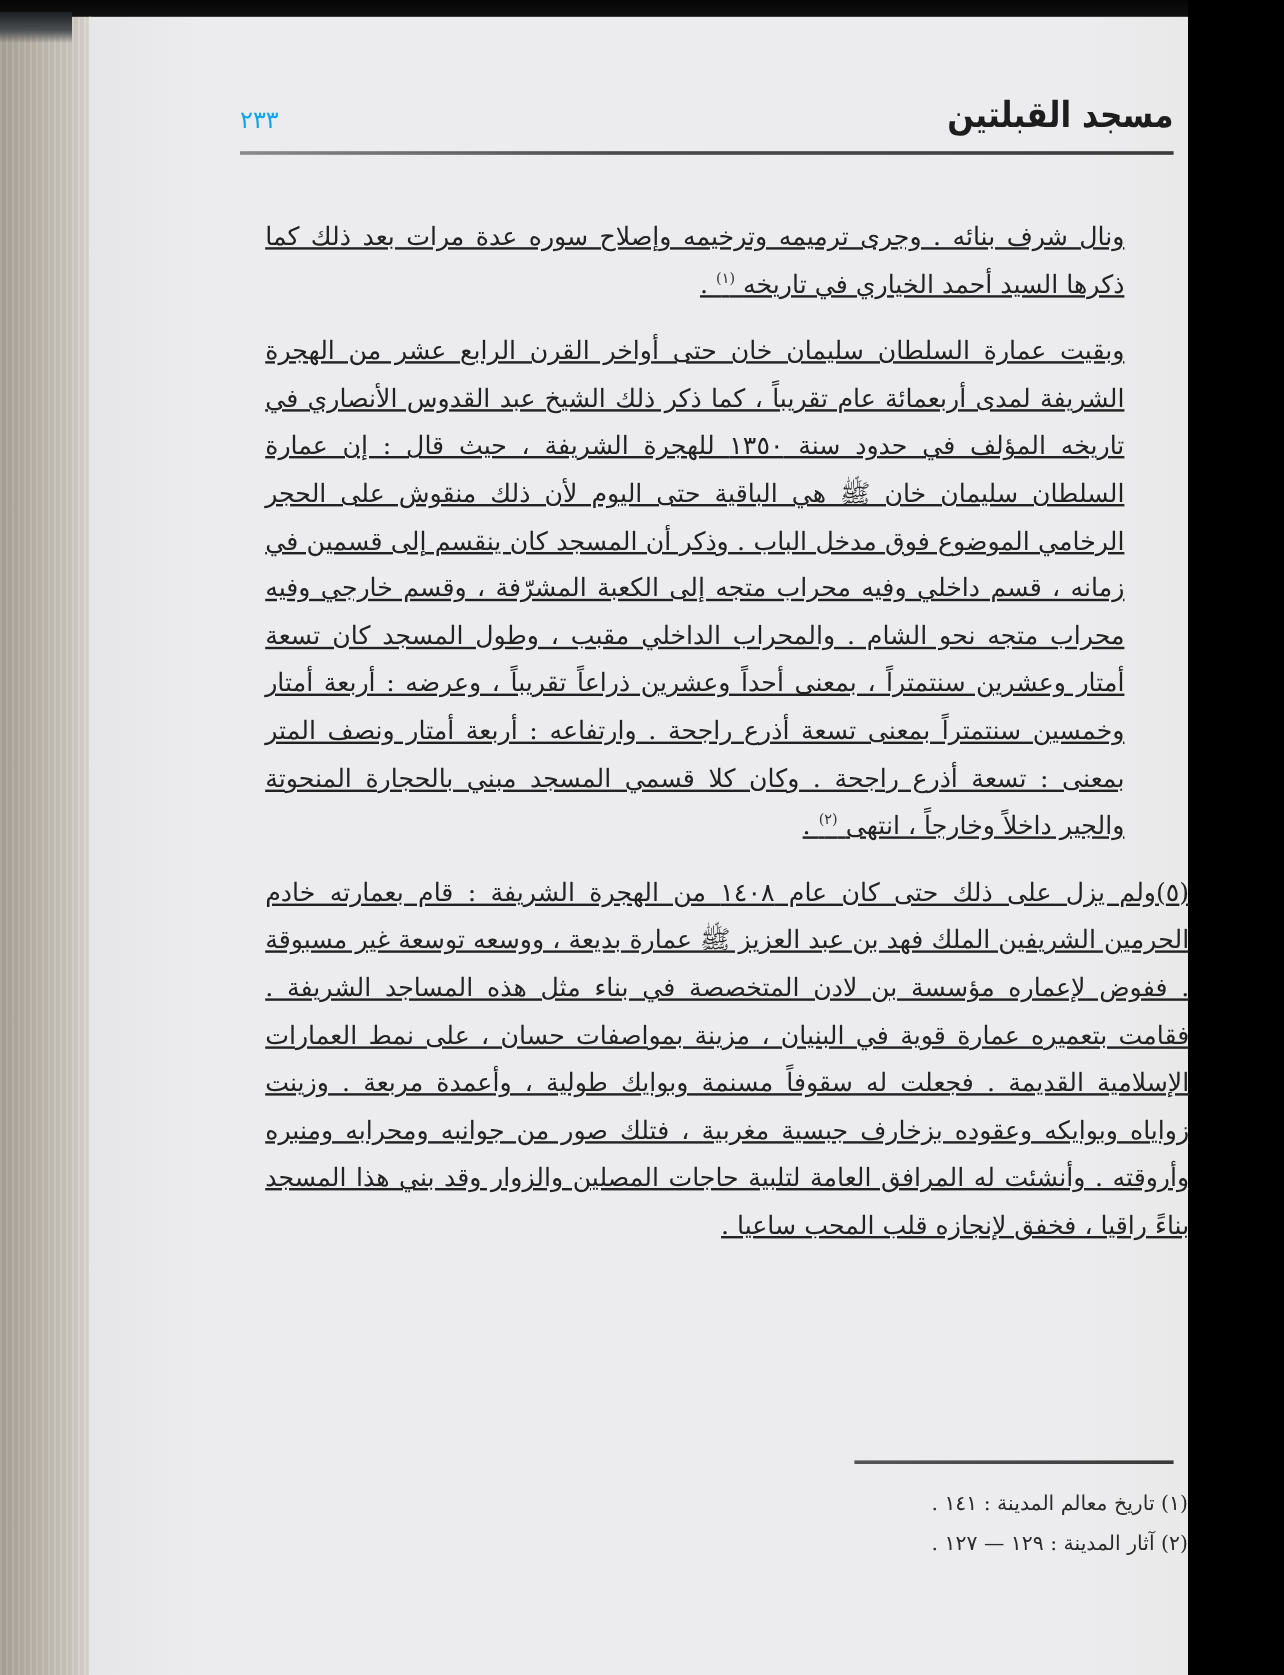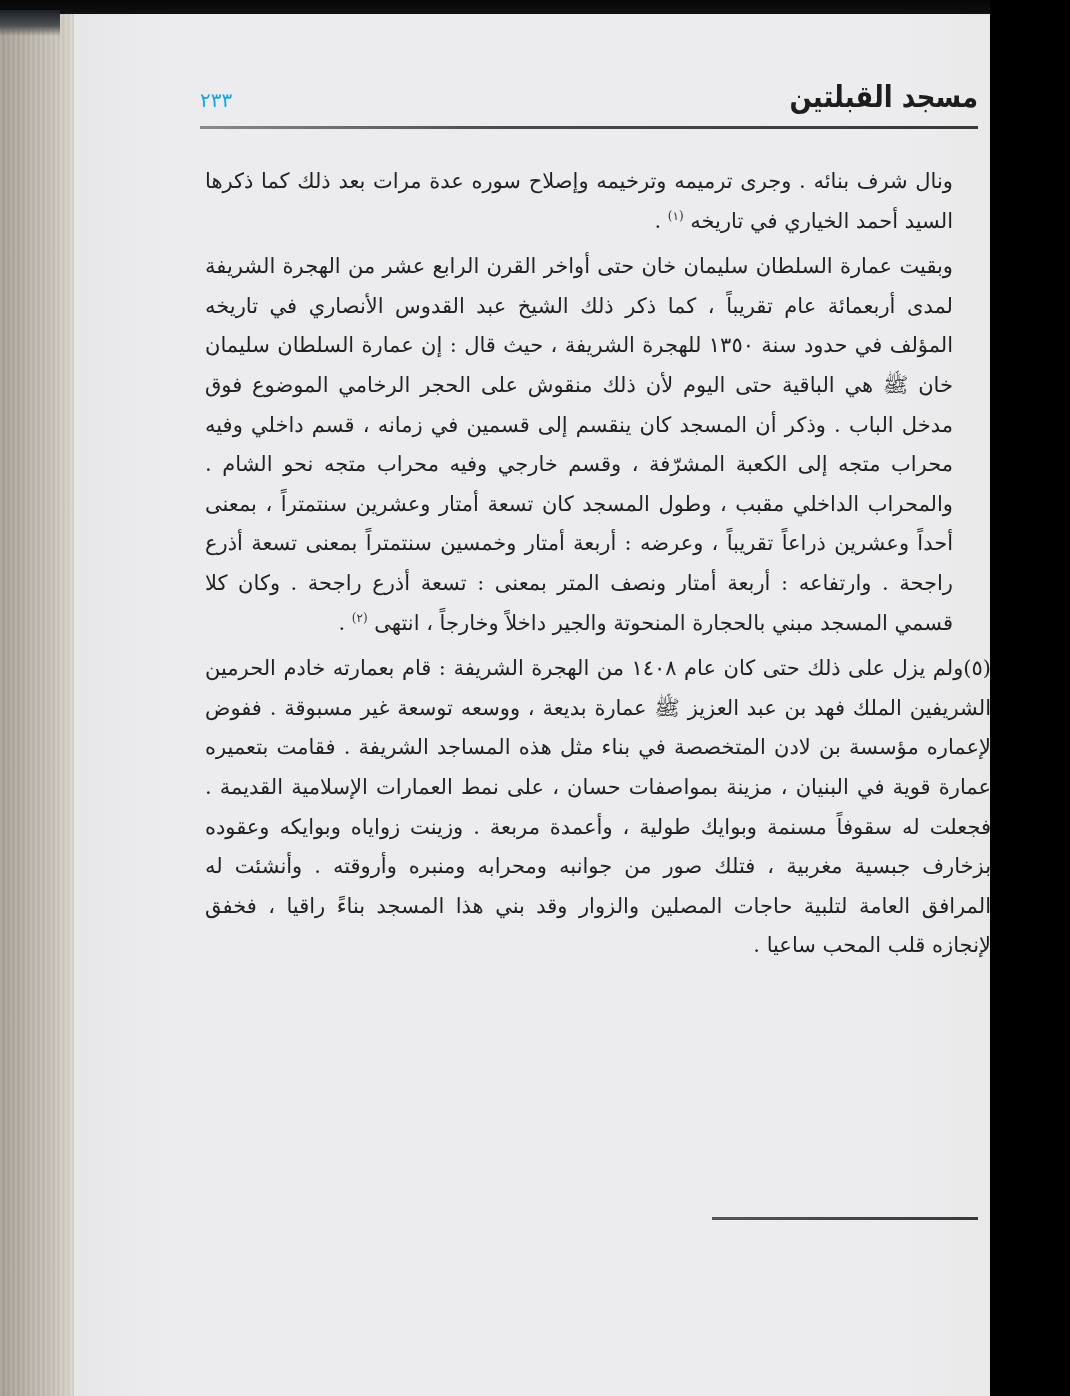--- a/index.html
+++ b/index.html
@@ -94,22 +94,23 @@
       width: 748px;
       direction: rtl;
       text-align: justify;
       text-align-last: right;
       font-family: "DejaVu Serif", serif;
       font-size: 21px;
       line-height: 39.6px;
       color: #222;
     }
     .para {
-      margin: 0;
+      margin: 16px;
       padding: 0;
+      text-decoration: underline;
     }
     .para + .para { margin-top: 6px; }
     .para-item {
       margin-right: -38px;
     }
     .sup {
       font-size: 12px;
       vertical-align: super;
       line-height: 0;
       color: #333;
@@ -155,13 +156,17 @@
 
   <div class="body-text">
     <p class="para"><span>ونال شرف بنائه . وجرى ترميمه وترخيمه وإصلاح سوره عدة مرات بعد ذلك كما ذكرها السيد أحمد الخياري في تاريخه</span> <span class="sup">(١)</span><span> .</span></p>
 
     <p class="para"><span>وبقيت عمارة السلطان سليمان خان حتى أواخر القرن الرابع عشر من الهجرة الشريفة لمدى أربعمائة عام تقريباً ، كما ذكر ذلك الشيخ عبد القدوس الأنصاري في تاريخه المؤلف في حدود سنة ١٣٥٠ للهجرة الشريفة ، حيث قال : إن عمارة السلطان سليمان خان ﷺ هي الباقية حتى اليوم لأن ذلك منقوش على الحجر الرخامي الموضوع فوق مدخل الباب . وذكر أن المسجد كان ينقسم إلى قسمين في زمانه ، قسم داخلي وفيه محراب متجه إلى الكعبة المشرّفة ، وقسم خارجي وفيه محراب متجه نحو الشام . والمحراب الداخلي مقبب ، وطول المسجد كان تسعة أمتار وعشرين سنتمتراً ، بمعنى أحداً وعشرين ذراعاً تقريباً ، وعرضه : أربعة أمتار وخمسين سنتمتراً بمعنى تسعة أذرع راجحة . وارتفاعه : أربعة أمتار ونصف المتر بمعنى : تسعة أذرع راجحة . وكان كلا قسمي المسجد مبني بالحجارة المنحوتة والجير داخلاً وخارجاً ، انتهى</span> <span class="sup">(٢)</span><span> .</span></p>
 
     <p class="para para-item"><span>(٥)</span><span>ولم يزل على ذلك حتى كان عام ١٤٠٨ من الهجرة الشريفة : قام بعمارته خادم الحرمين الشريفين الملك فهد بن عبد العزيز ﷺ عمارة بديعة ، ووسعه توسعة غير مسبوقة . ففوض لإعماره مؤسسة بن لادن المتخصصة في بناء مثل هذه المساجد الشريفة . فقامت بتعميره عمارة قوية في البنيان ، مزينة بمواصفات حسان ، على نمط العمارات الإسلامية القديمة . فجعلت له سقوفاً مسنمة وبوايك طولية ، وأعمدة مربعة . وزينت زواياه وبوايكه وعقوده بزخارف جبسية مغربية ، فتلك صور من جوانبه ومحرابه ومنبره وأروقته . وأنشئت له المرافق العامة لتلبية حاجات المصلين والزوار وقد بني هذا المسجد بناءً راقيا ، فخفق لإنجازه قلب المحب ساعيا .</span></p>
   </div>
 
   <div class="footnote-rule"></div>
+  <div class="footnotes">
+    <div class="footnote"><span>(١)</span> <span>تاريخ معالم المدينة : ١٤١ .</span></div>
+    <div class="footnote"><span>(٢)</span> <span>آثار المدينة : ١٢٩ — ١٢٧ .</span></div>
+  </div>
 </div>
 
 </body></html>

